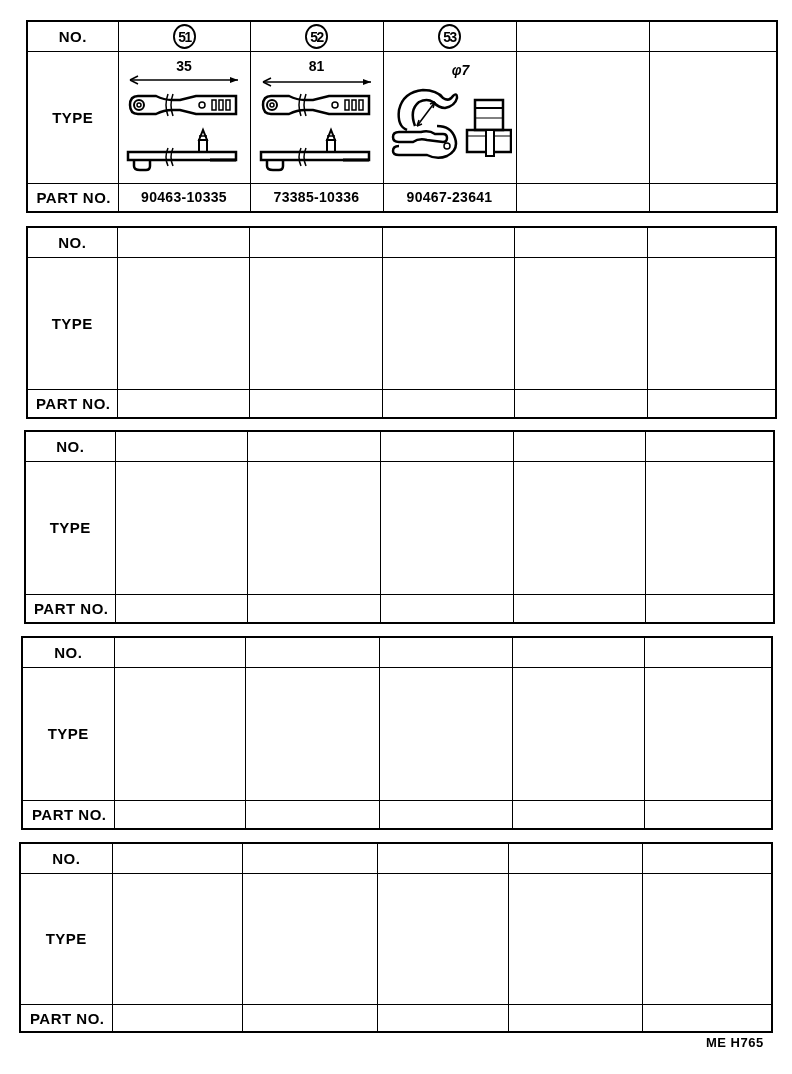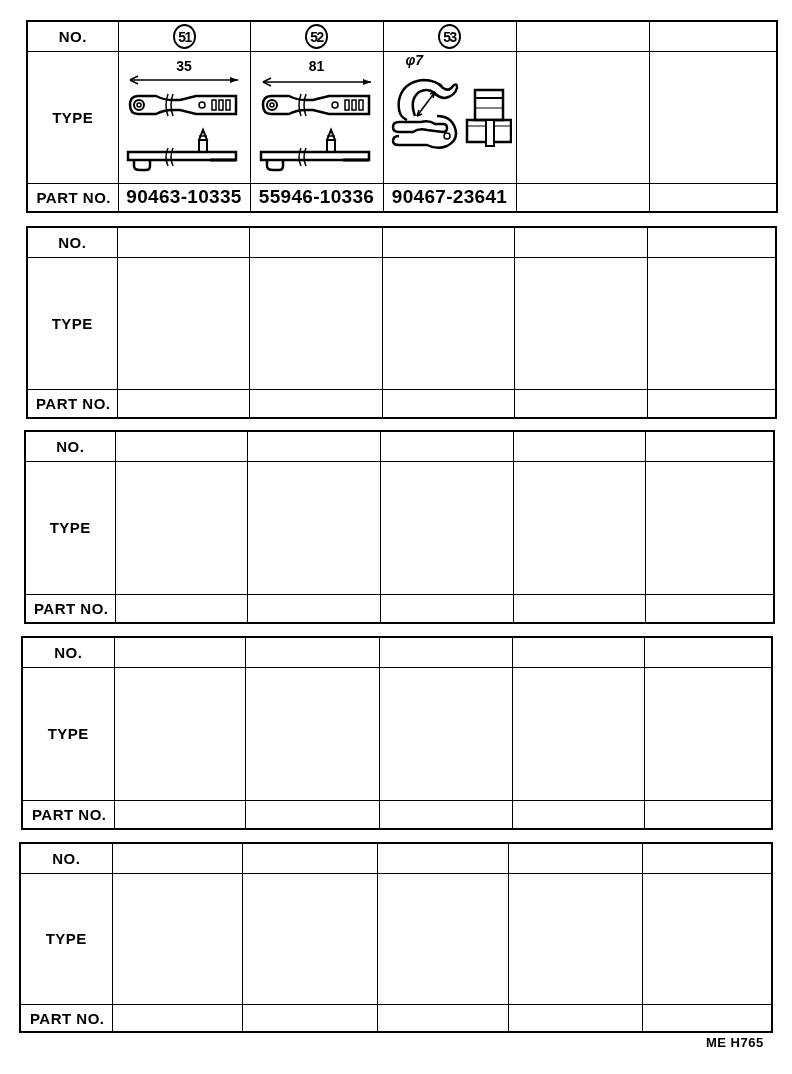--- a/index.html
+++ b/index.html
@@ -8,21 +8,21 @@
   .tbl { position: absolute; border: 2px solid #000; box-sizing: border-box; }
   .tbl table { width: 100%; height: 100%; border-collapse: collapse; table-layout: fixed; }
   .tbl td { border: 1px solid #000; padding: 0; text-align: center; vertical-align: middle;
             overflow: hidden; }
   .tbl tr:first-child td { border-top: none; }
   .tbl tr:last-child td { border-bottom: none; }
   .tbl td:first-child { border-left: none; }
   .tbl td:last-child { border-right: none; }
   .lbl { font-weight: bold; font-size: 15px; letter-spacing: 0.5px; }
   .lbl-part { text-align: left; padding-left: 2px !important; white-space: nowrap; }
-  .pno { font-size: 19px; font-weight: bold; letter-spacing: 0.3px; }
+  .pno { font-size: 14px; font-weight: bold; letter-spacing: 0.3px; }
   .circ { display: inline-block; width: 21px; height: 21px; border: 2px solid #000; border-radius: 50%;
           font-weight: bold; font-size: 15px; line-height: 21px; text-align: center;
           font-family: "Liberation Sans Narrow", "Liberation Sans", sans-serif; letter-spacing: -1.5px;
           transform: scaleX(0.92); }
   .type-cell { position: relative; }
   .type-cell svg { display: block; margin: 0 auto; }
   .dim { font-weight: bold; font-size: 14px; }
   #footer { position: absolute; left: 706px; top: 1035px; font-size: 13px; font-weight: bold;
             letter-spacing: 0.5px; }
 </style>
@@ -96,21 +96,21 @@
           <path d="M10 86 L10 92 Q10 96 16 96 L22 96 Q26 96 26 92 L26 86" fill="none" stroke="#000" stroke-width="2.5"></path>
           <path d="M44 74 Q40 83 44 92 M49 74 Q45 83 49 92" stroke="#000" stroke-width="1.5" fill="none"></path>
           <rect x="70" y="66" width="8" height="12" fill="none" stroke="#000" stroke-width="2"></rect>
           <path d="M70 66 L74 56 L78 66 Z" fill="none" stroke="#000" stroke-width="2"></path>
           <line x1="70" y1="62" x2="78" y2="62" stroke="#000" stroke-width="1.5"></line>
           <line x1="86" y1="86" x2="112" y2="86" stroke="#000" stroke-width="3"></line>
         </svg>
       </td>
 
       <td class="type-cell" style="vertical-align:top;">
-        <div class="dim" style="text-align:left; padding-left:22px; font-style:italic;">φ7</div>
+        <div class="dim" style="text-align:center; padding-left:22px; margin-top:10px; font-style:italic;">φ7</div>
         <svg width="125" height="80" viewBox="0 0 125 80" style="margin-top:2px;">
 
           <path d="M20 50 Q10 46 12 30 Q16 12 36 10 Q50 10 56 18 Q62 22 66 16 Q70 12 70 18 Q68 26 58 28 Q52 28 46 22 Q40 18 32 22 Q22 30 28 46" fill="none" stroke="#000" stroke-width="2.5"></path>
           <line x1="30" y1="46" x2="48" y2="22" stroke="#000" stroke-width="1.5"></line>
           <path d="M30 46 L32 40 M30 46 L35 44 M48 22 L46 28 M48 22 L43 24" stroke="#000" stroke-width="1.5" fill="none"></path>
           <path d="M12 52 Q6 52 6 57 Q6 62 12 62 L26 62 Q32 58 40 60 L56 62 Q60 62 60 58 Q60 54 56 54 L48 54 Q42 50 34 52 L12 52 Z" fill="none" stroke="#000" stroke-width="2.5"></path>
           <path d="M12 66 Q6 66 6 71 Q6 75 12 75 L40 75 Q50 80 60 76 Q72 70 68 58 Q64 46 50 46" fill="none" stroke="#000" stroke-width="2.5"></path>
           <circle cx="60" cy="66" r="3" fill="none" stroke="#000" stroke-width="1.5"></circle>
 
           <rect x="88" y="20" width="28" height="30" fill="none" stroke="#000" stroke-width="2.5"></rect>
@@ -120,21 +120,21 @@
           <line x1="80" y1="56" x2="124" y2="56" stroke="#000" stroke-width="1"></line>
           <rect x="99" y="50" width="8" height="26" fill="#fff" stroke="#000" stroke-width="2"></rect>
         </svg>
       </td>
       <td class="type-cell"></td>
       <td class="type-cell"></td>
     </tr>
     <tr style="height:28px">
       <td class="lbl lbl-part">PART NO.</td>
       <td class="pno">90463-10335</td>
-      <td class="pno">55946-10336</td>
+      <td class="pno">73385-10336</td>
       <td class="pno">90467-23641</td>
       <td class="pno"></td>
       <td class="pno"></td>
     </tr>
   </tbody>
     </table>
 </div>
 
 <div class="tbl" style="left:26px; top:226px; width:751px; height:193px;">
   <table>

